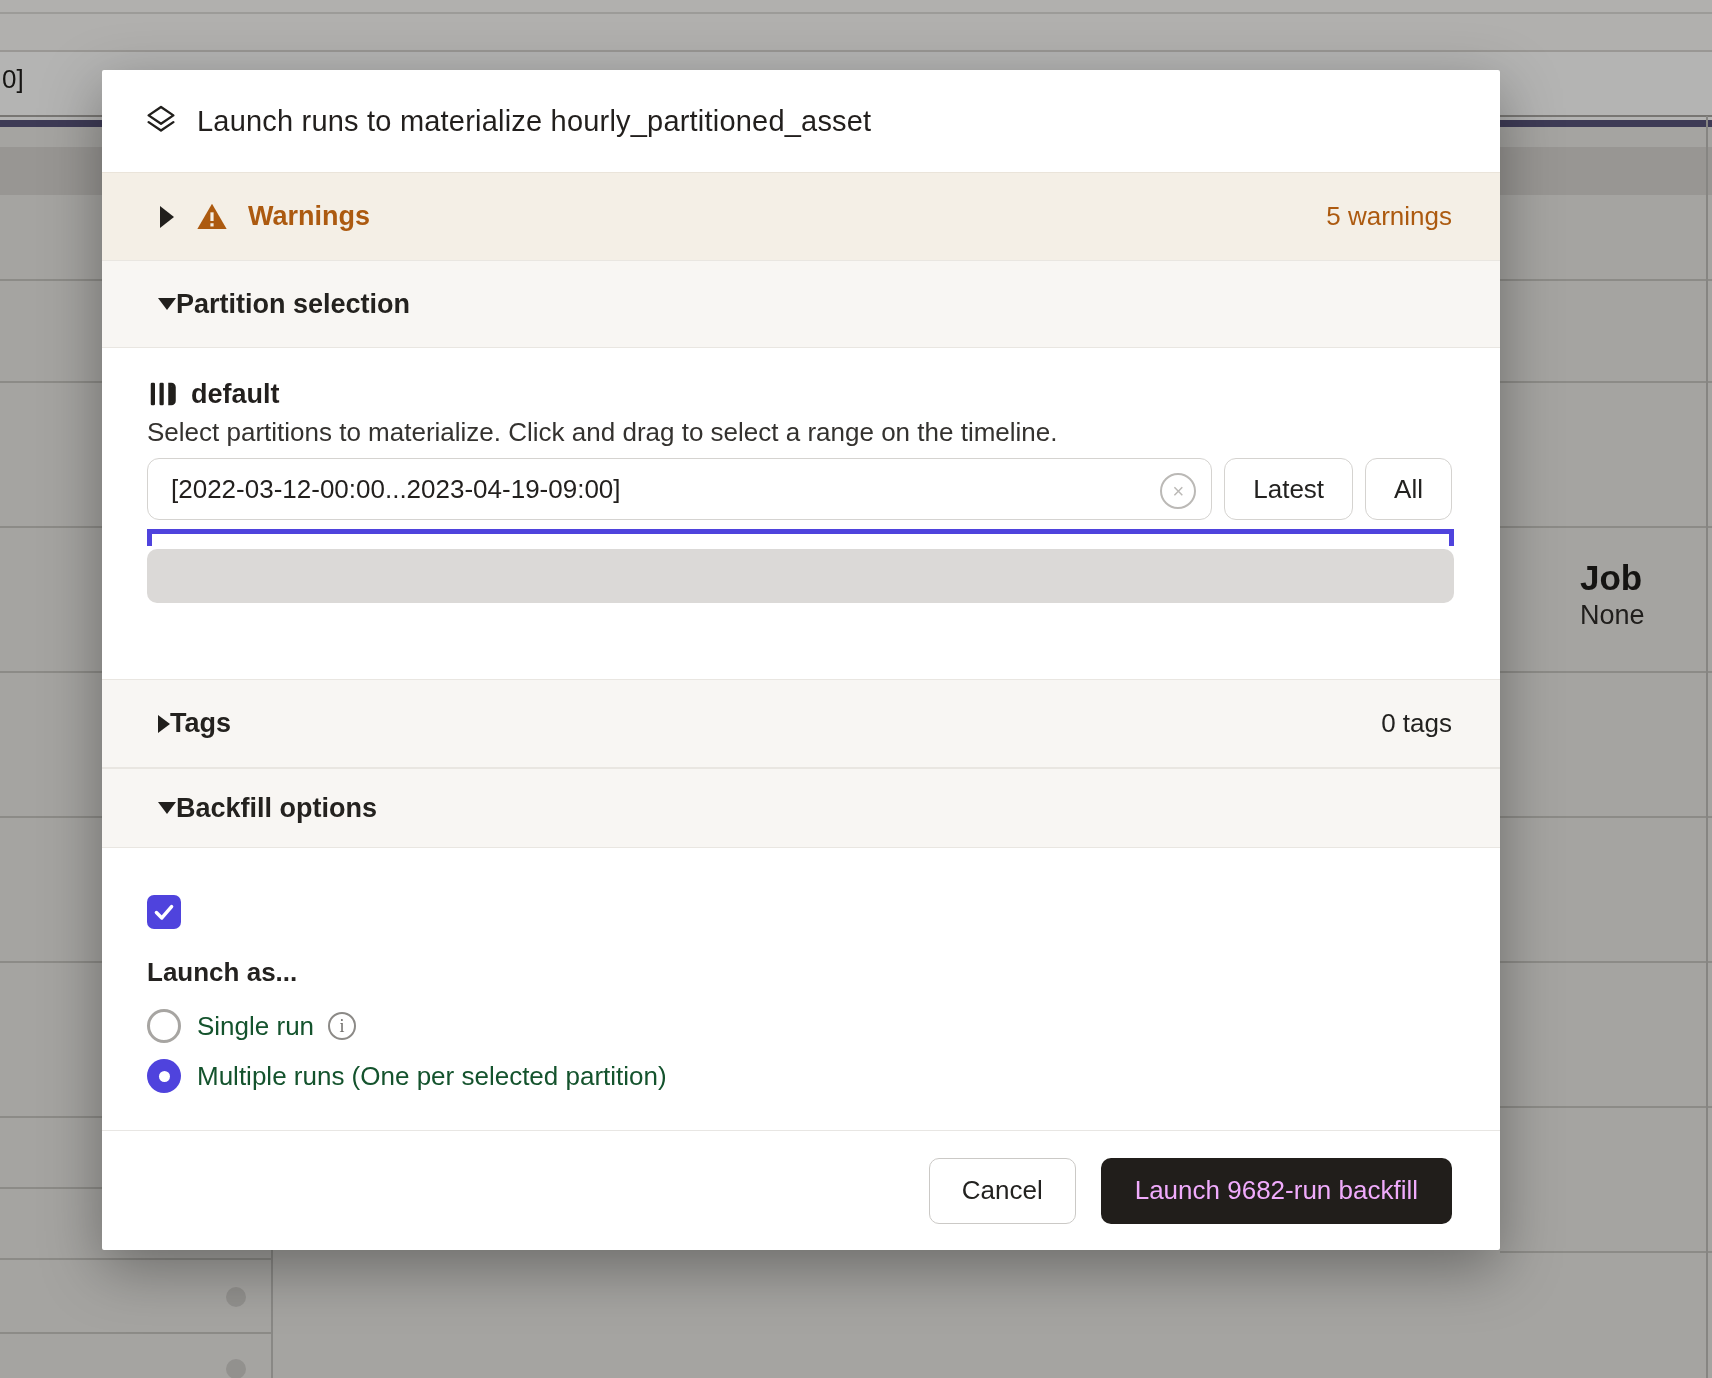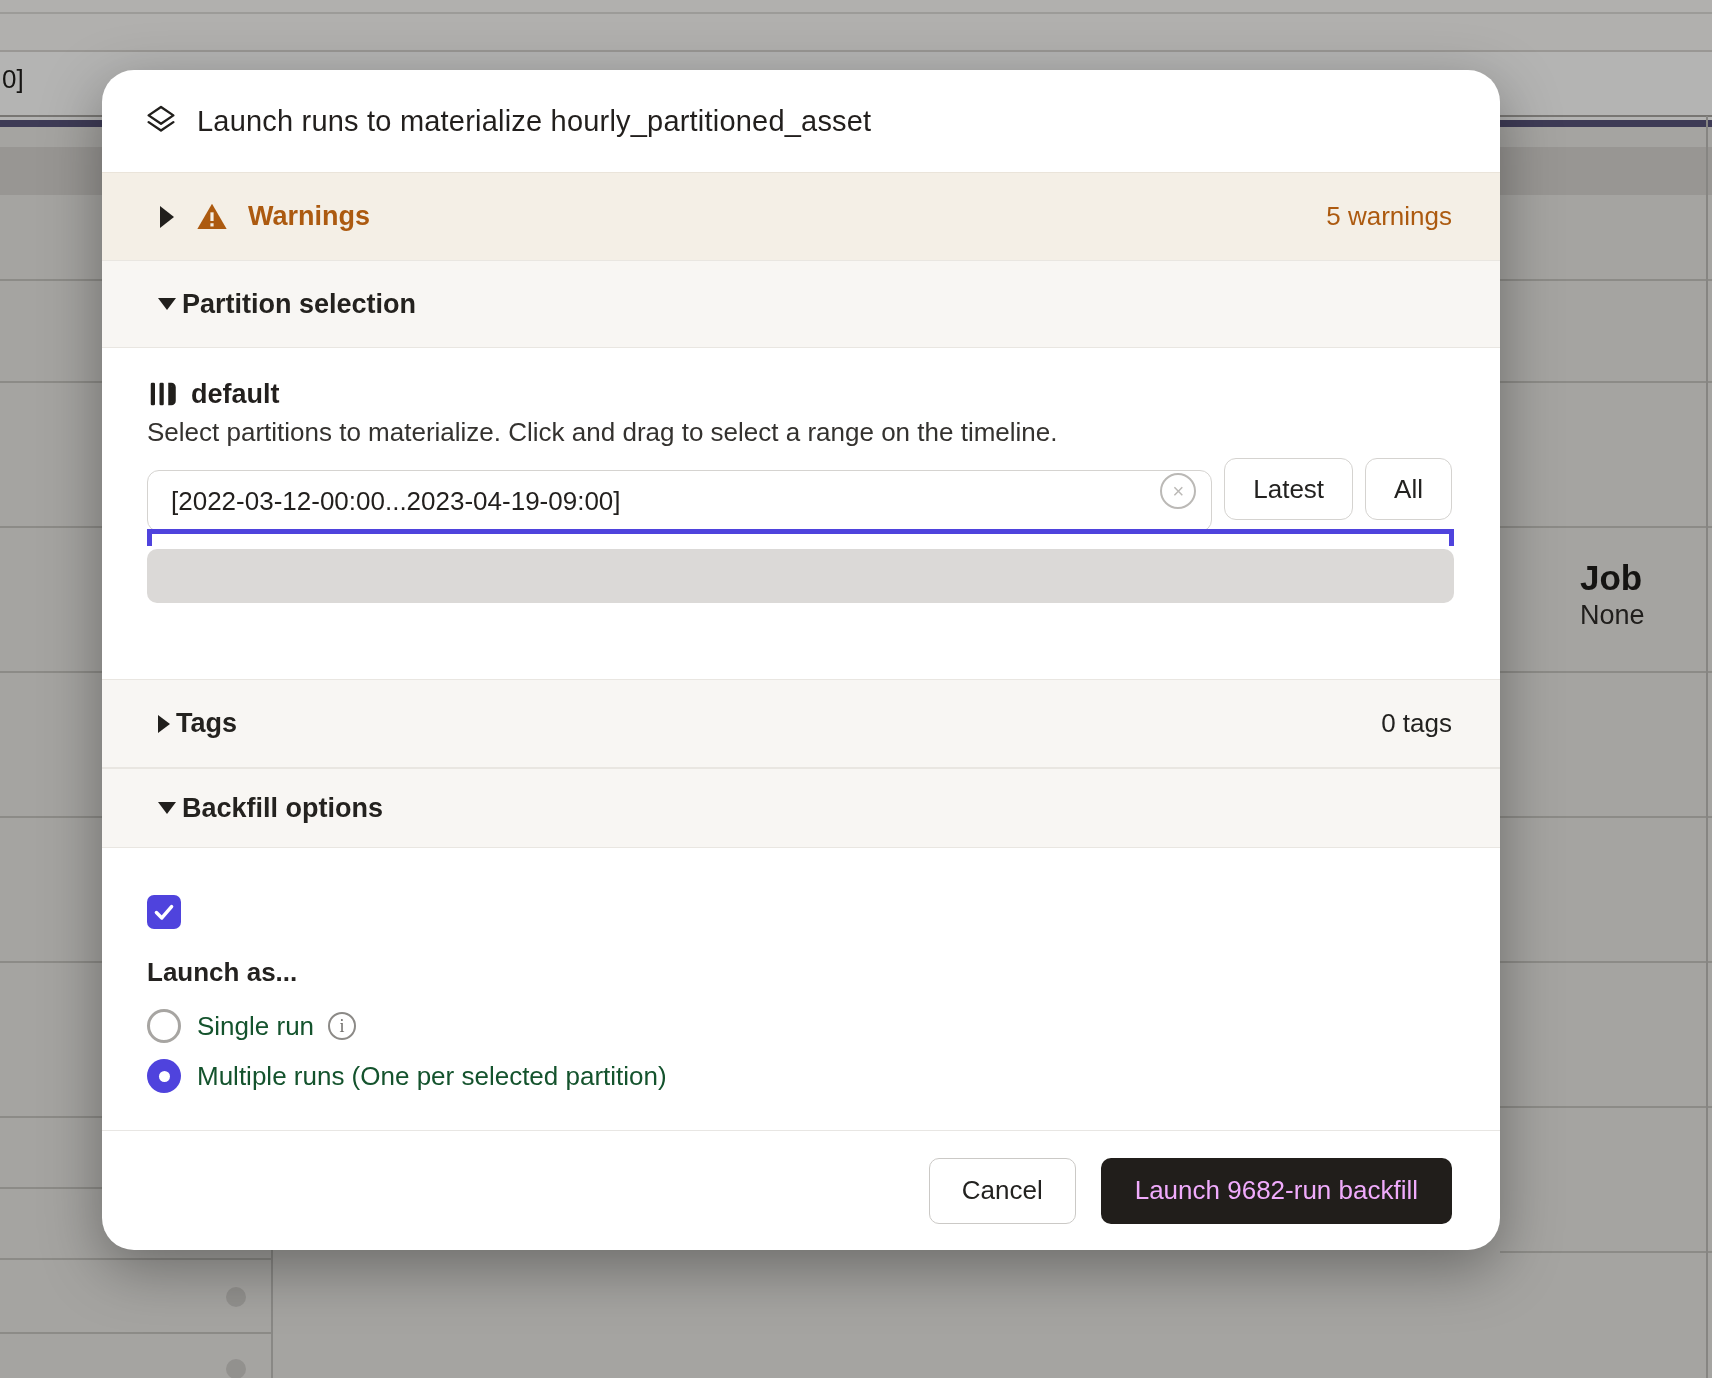--- a/index.html
+++ b/index.html
@@ -22,51 +22,51 @@
   #bd-vline-bl{left:271px;top:1250px;width:2px;height:128px;background:#C2C0BD;}
   #bd-vline-r{left:1706px;top:116px;width:2px;height:1262px;background:#BEBCB9;}
   .bd-dot{width:20px;height:20px;border-radius:50%;background:#CFCDCA;}
   #bd-job-label{left:1580px;top:558px;font-weight:bold;color:#1C1B19;font-size:35px;}
   #bd-job-value{left:1580px;top:600px;color:#2B2927;font-size:27px;}
 
   
   #overlay{position:absolute;left:0;top:0;width:1712px;height:1378px;background:rgba(8,6,4,0.30);z-index:5;}
 
   
-  #modal{position:absolute;left:102px;top:70px;width:1398px;height:1180px;background:#fff;border-radius:32px;
+  #modal{position:absolute;left:102px;top:70px;width:1398px;height:1180px;background:#fff;border-radius:2px;
          box-shadow:0 18px 60px rgba(0,0,0,0.35);z-index:10;overflow:hidden;}
   .mrow{position:absolute;left:0;width:1398px;display:flex;align-items:center;box-sizing:border-box;}
 
   #m-header{top:0;height:102px;padding-left:41px;}
   #m-title{font-size:29px;color:#221F1D;margin-left:18px;letter-spacing:0.2px;}
 
   #m-warnings{top:102px;height:88px;background:#F4EFE6;border-top:1px solid #EAE4DA;padding-left:58px;padding-right:48px;}
   .disc{width:0;height:0;flex:none;}
   .disc-right{border-top:11px solid transparent;border-bottom:11px solid transparent;border-left:14px solid #211F1C;}
   #m-warnings .warn-label{color:#AC5A10;font-weight:bold;font-size:27px;margin-left:20px;}
   #m-warnings .warn-count{color:#AC5A10;font-size:26px;margin-left:auto;}
   .warn-tri{margin-left:22px;flex:none;}
 
   .section-band{background:#F8F6F3;border-top:1px solid #E9E6E1;border-bottom:1px solid #E9E6E1;padding-left:56px;padding-right:48px;}
   #m-partsel{top:190px;height:88px;}
   #m-tags{top:609px;height:89px;}
   #m-backfill{top:698px;height:80px;border-bottom:1px solid #E9E6E1;}
-  .section-label{font-weight:bold;font-size:27px;color:#24221F;margin-left:6px;}
+  .section-label{font-weight:bold;font-size:27px;color:#24221F;margin-left:0;}
   .section-count{font-size:26px;color:#232220;margin-left:auto;}
   .disc-sm-right{border-top:9px solid transparent;border-bottom:9px solid transparent;border-left:12px solid #211F1C;}
   .disc-sm-down{border-left:9px solid transparent;border-right:9px solid transparent;border-top:12px solid #211F1C;}
 
   #m-default-row{top:306px;height:36px;padding-left:45px;}
   #m-default-row .dim-name{font-weight:bold;font-size:27px;color:#221F1D;margin-left:14px;}
   #m-desc{top:344px;height:36px;padding-left:45px;font-size:26px;color:#34322F;}
 
   #m-inputrow{top:388px;height:62px;padding-left:45px;padding-right:48px;gap:12px;}
   #range-input-wrap{position:relative;flex:1;height:62px;}
   #range-input{width:100%;height:62px;box-sizing:border-box;border:1px solid #D5D3D0;border-radius:12px;
-               font-family:"Liberation Sans",sans-serif;font-size:26px;color:#221F1D;padding:0 64px 0 23px;outline:none;background:#fff;margin-top:12px;}
+               font-family:"Liberation Sans",sans-serif;font-size:26px;color:#221F1D;padding:0 64px 0 23px;outline:none;background:#fff;}
   #clear-btn{position:absolute;right:16px;top:15px;width:32px;height:32px;border:2px solid #BBB9B6;border-radius:50%;
              color:#BBB9B6;display:flex;align-items:center;justify-content:center;font-size:20px;line-height:1;cursor:pointer;background:#fff;}
   .pill-btn{height:62px;border:1px solid #D5D3D0;border-radius:12px;background:#fff;font-family:"Liberation Sans",sans-serif;
             font-size:26px;color:#232220;padding:0 28px;cursor:pointer;flex:none;}
 
   #m-bracket{top:459px;left:45px;width:1307px;height:18px;}
   #m-bracket .hline{position:absolute;left:0;top:0;width:100%;height:5px;background:#4F43DD;}
   #m-bracket .tick-l{position:absolute;left:0;top:5px;width:5px;height:12px;background:#4F43DD;}
   #m-bracket .tick-r{position:absolute;right:0;top:5px;width:5px;height:12px;background:#4F43DD;}
 

